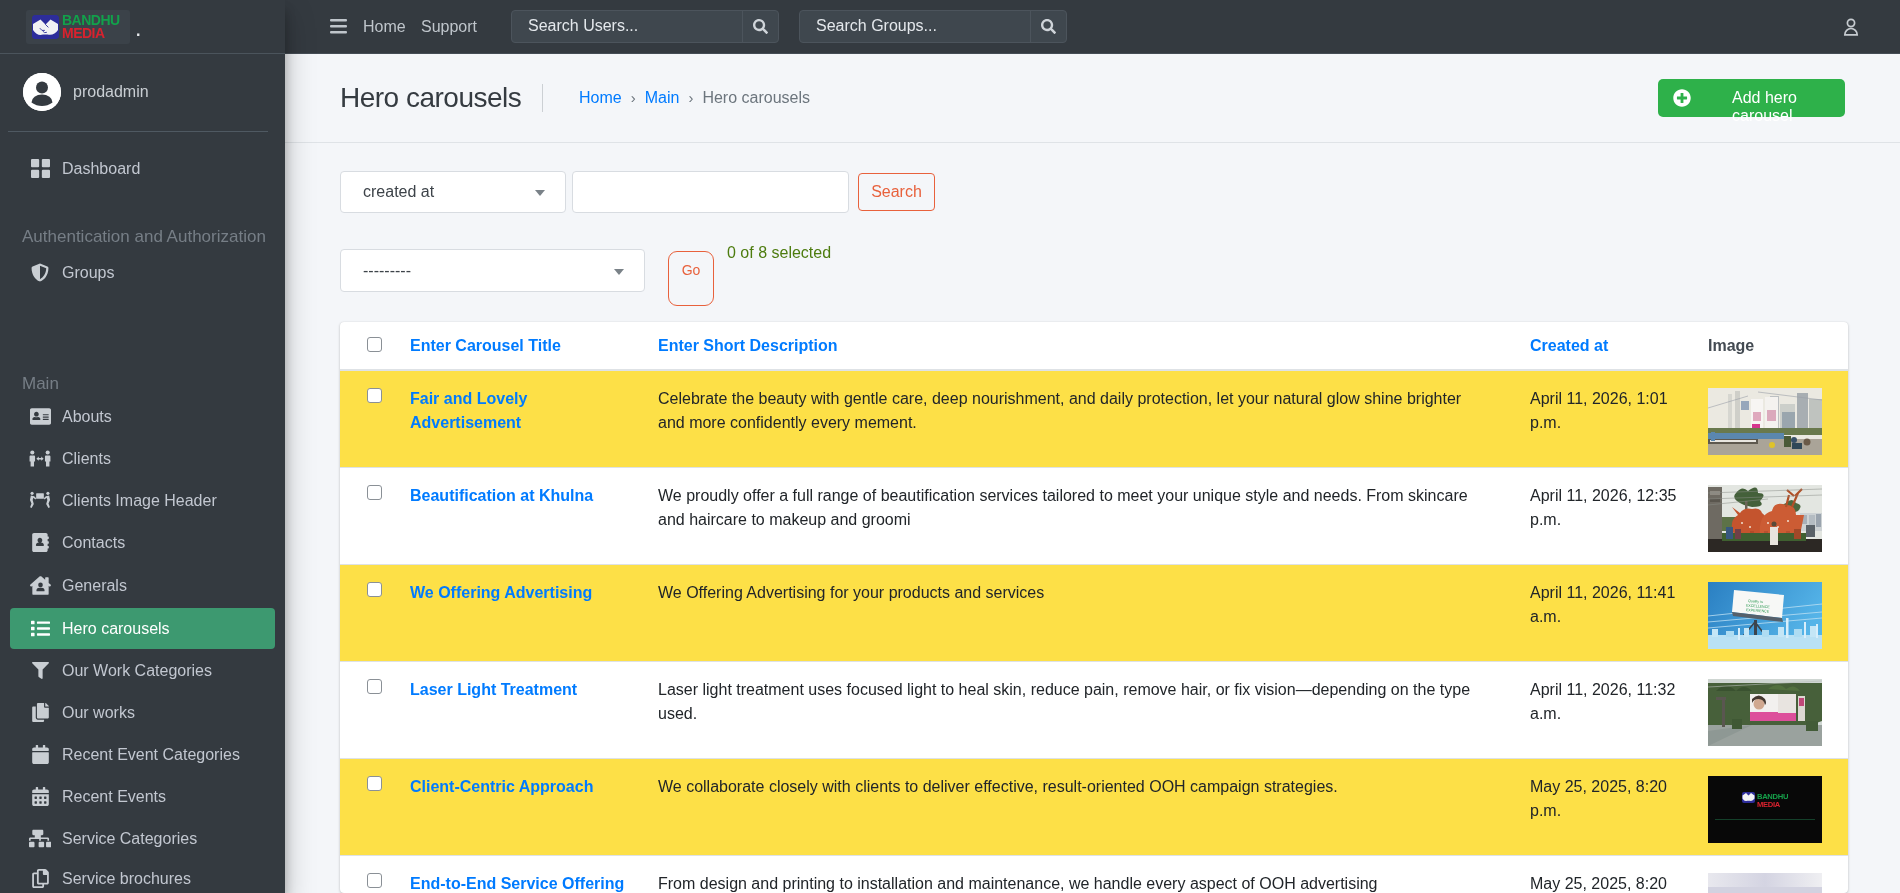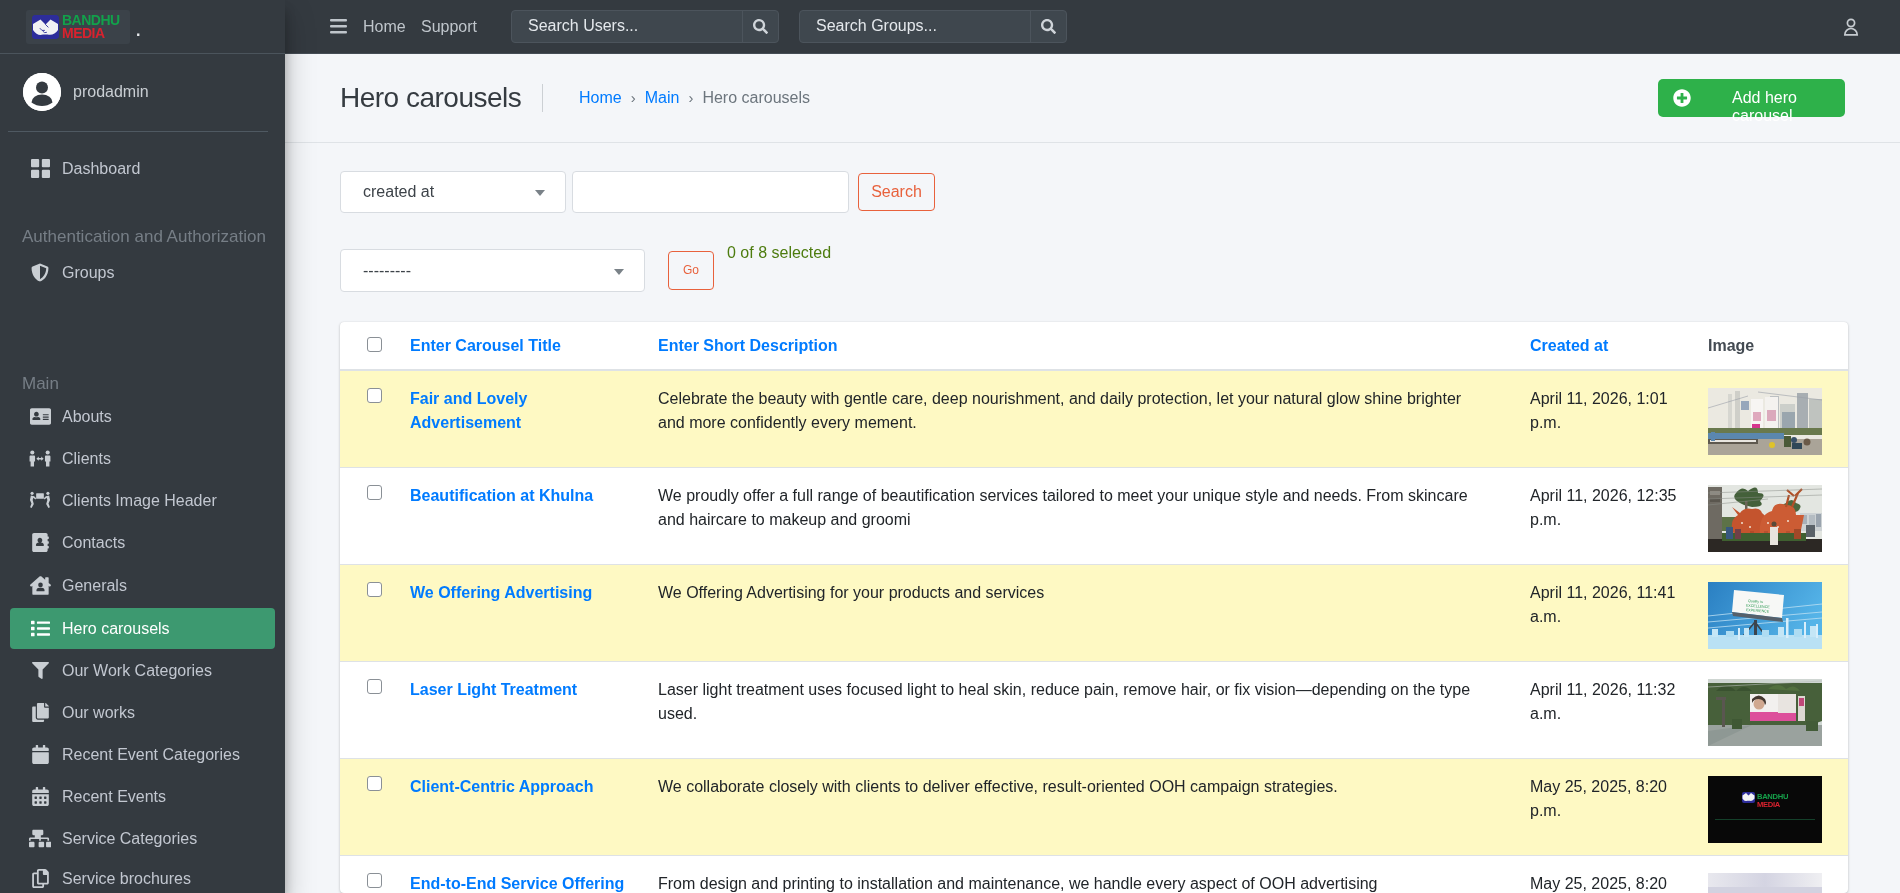--- a/index.html
+++ b/index.html
@@ -44,33 +44,33 @@
 #addbtn svg { position:absolute; left:15px; top:10px; }
 #hdrline { position:absolute; left:0; top:88px; width:1615px; height:1px; background:#dfe3e7; }
 
 .selbox { position:absolute; background:#fff; border:1px solid #d8dce1; border-radius:4px; color:#3d4349; font-size:16px; }
 .selbox .lbl { position:absolute; left:22px; top:50%; transform:translateY(-50%); }
 .selbox .caret { position:absolute; right:20px; top:50%; margin-top:-2px; width:0; height:0; border-left:5px solid transparent; border-right:5px solid transparent; border-top:6px solid #7a8288; }
 #fsel { left:55px; top:117px; width:226px; height:42px; }
 #finput { position:absolute; left:287px; top:117px; width:277px; height:42px; background:#fff; border:1px solid #d8dce1; border-radius:4px; }
 #fbtn { position:absolute; left:573px; top:119px; width:77px; height:38px; border:1px solid #e8613c; border-radius:4px; color:#e8613c; font-size:16px; text-align:center; line-height:36px; }
 #asel { left:55px; top:195px; width:305px; height:43px; }
-#gobtn { position:absolute; left:383px; top:197px; width:46px; height:39px; border:1px solid #e8613c; border-radius:4px; color:#e8613c; font-size:12px; text-align:center; line-height:37px; }
+#gobtn { position:absolute; left:383px; top:197px; width:46px; height:55px; border:1px solid #e8613c; border-radius:9px; color:#e8613c; font-size:14px; text-align:center; line-height:37px; }
 #selcount { position:absolute; left:442px; top:190px; font-size:16px; color:#4d7c0f; }
 
 
 #card { position:absolute; left:55px; top:268px; width:1508px; height:571px; background:#fff; border-radius:4px; box-shadow:0 0 1px rgba(0,0,0,.125), 0 1px 3px rgba(0,0,0,.2); overflow:hidden; }
 table { border-collapse:collapse; width:1508px; table-layout:fixed; font-size:16px; }
 col.c1{width:58px;} col.c2{width:248px;} col.c3{width:872px;} col.c4{width:178px;} col.c5{width:152px;}
 thead th { height:48px; text-align:left; vertical-align:middle; padding:0 12px; border-bottom:2px solid #dee2e6; font-size:16px; }
 thead th a { color:#007bff; text-decoration:none; font-weight:bold; }
 thead th.imgh { color:#434a52; font-weight:bold; }
 tbody td { vertical-align:top; padding:16px 12px 0 12px; border-top:1px solid #dee2e6; height:97px; line-height:24px; color:#212529; }
 td.desc { padding-right:40px; }
-tbody tr.odd { background:#fef9c3; }
+tbody tr.odd { background:#fde047; }
 td.ck, th.ck { text-align:left; padding-left:27px; }
 tbody td.ck { padding-top:17px; }
 .cb { display:inline-block; vertical-align:top; width:15px; height:15px; border:1px solid #8a9096; border-radius:3px; background:#fff; }
 td.title a { color:#007bff; font-weight:bold; text-decoration:none; }
 td.imgc { padding:17px 0 0 12px; }
 .thumb { width:114px; height:67px; display:block; }
 </style>
 </head>
 <body>
 

